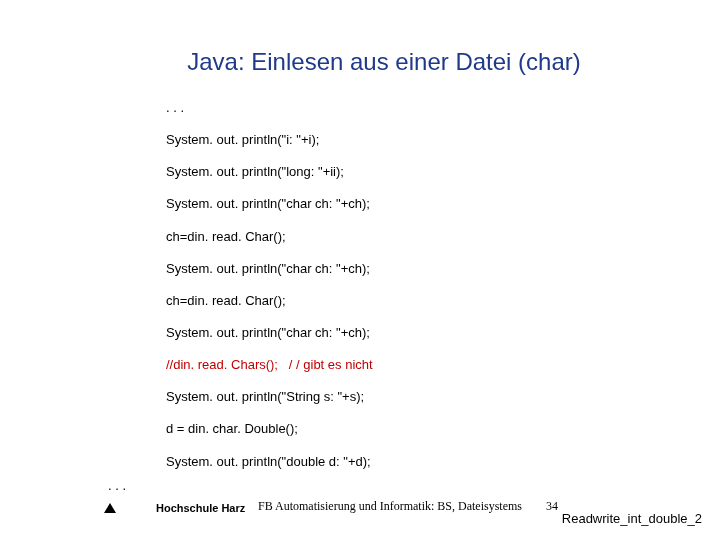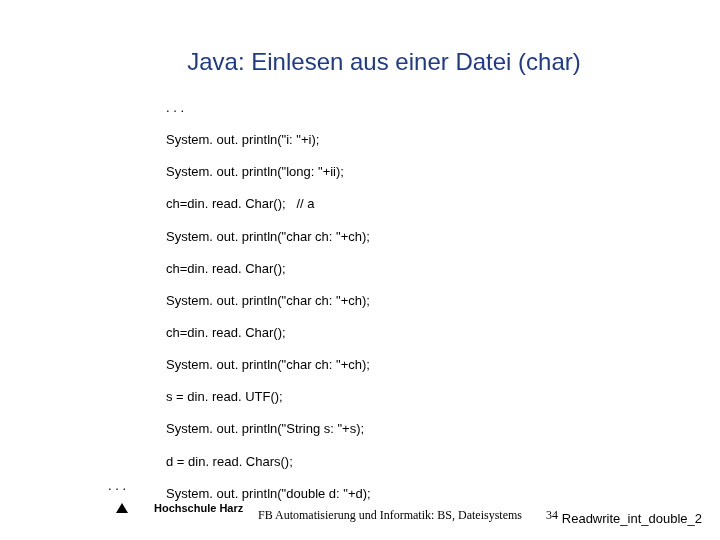--- a/index.html
+++ b/index.html
@@ -36,43 +36,43 @@
     color: #000;
   }
   .footer {
     position: absolute;
     bottom: 14px;
     left: 0;
     width: 100%;
   }
   .logo {
     position: absolute;
-    left: 56px;
+    left: 44px;
     bottom: 0;
     display: flex;
     align-items: center;
-    gap: 2px;
+    gap: 16px;
   }
   .logo-triangle {
     width: 0;
     height: 0;
     border-left: 6px solid transparent;
     border-right: 6px solid transparent;
     border-bottom: 10px solid #000;
   }
   .logo-text {
     font-size: 11px;
     font-weight: bold;
     color: #000;
   }
   .footer-center {
     position: absolute;
     left: 50%;
     transform: translateX(-50%);
-    bottom: 3px;
+    bottom: 12px;
     font-size: 12px;
     font-family: "Times New Roman", serif;
     color: #000;
   }
   .footer-right {
     position: absolute;
     right: 42px;
     bottom: 0;
     font-size: 13px;
     color: #000;
@@ -80,29 +80,28 @@
 </style>
 </head>
 <body>
 
 <h1 class="title">Java: Einlesen aus einer Datei (char)</h1>
 
 <div class="code-block">
   <div class="code-line">. . .</div>
   <div class="code-line">System. out. println("i: "+i);</div>
   <div class="code-line">System. out. println("long: "+ii);</div>
-  <div class="code-line">ch=din. read. Char();   // a</div>
   <div class="code-line">System. out. println("char ch: "+ch);</div>
   <div class="code-line">ch=din. read. Char();</div>
   <div class="code-line">System. out. println("char ch: "+ch);</div>
   <div class="code-line">ch=din. read. Char();</div>
   <div class="code-line">System. out. println("char ch: "+ch);</div>
-  <div class="code-line">s = din. read. UTF();</div>
+  <div class="code-line highlight">//din. read. Chars();   / / gibt es nicht</div>
   <div class="code-line">System. out. println("String s: "+s);</div>
-  <div class="code-line">d = din. read. Chars();</div>
+  <div class="code-line">d = din. char. Double();</div>
   <div class="code-line">System. out. println("double d: "+d);</div>
 </div>
 
 <div class="ellipsis-left">. . .</div>
 
 <div class="footer">
   <div class="logo">
     <div class="logo-triangle"></div>
     <span class="logo-text">Hochschule Harz</span>
   </div>

